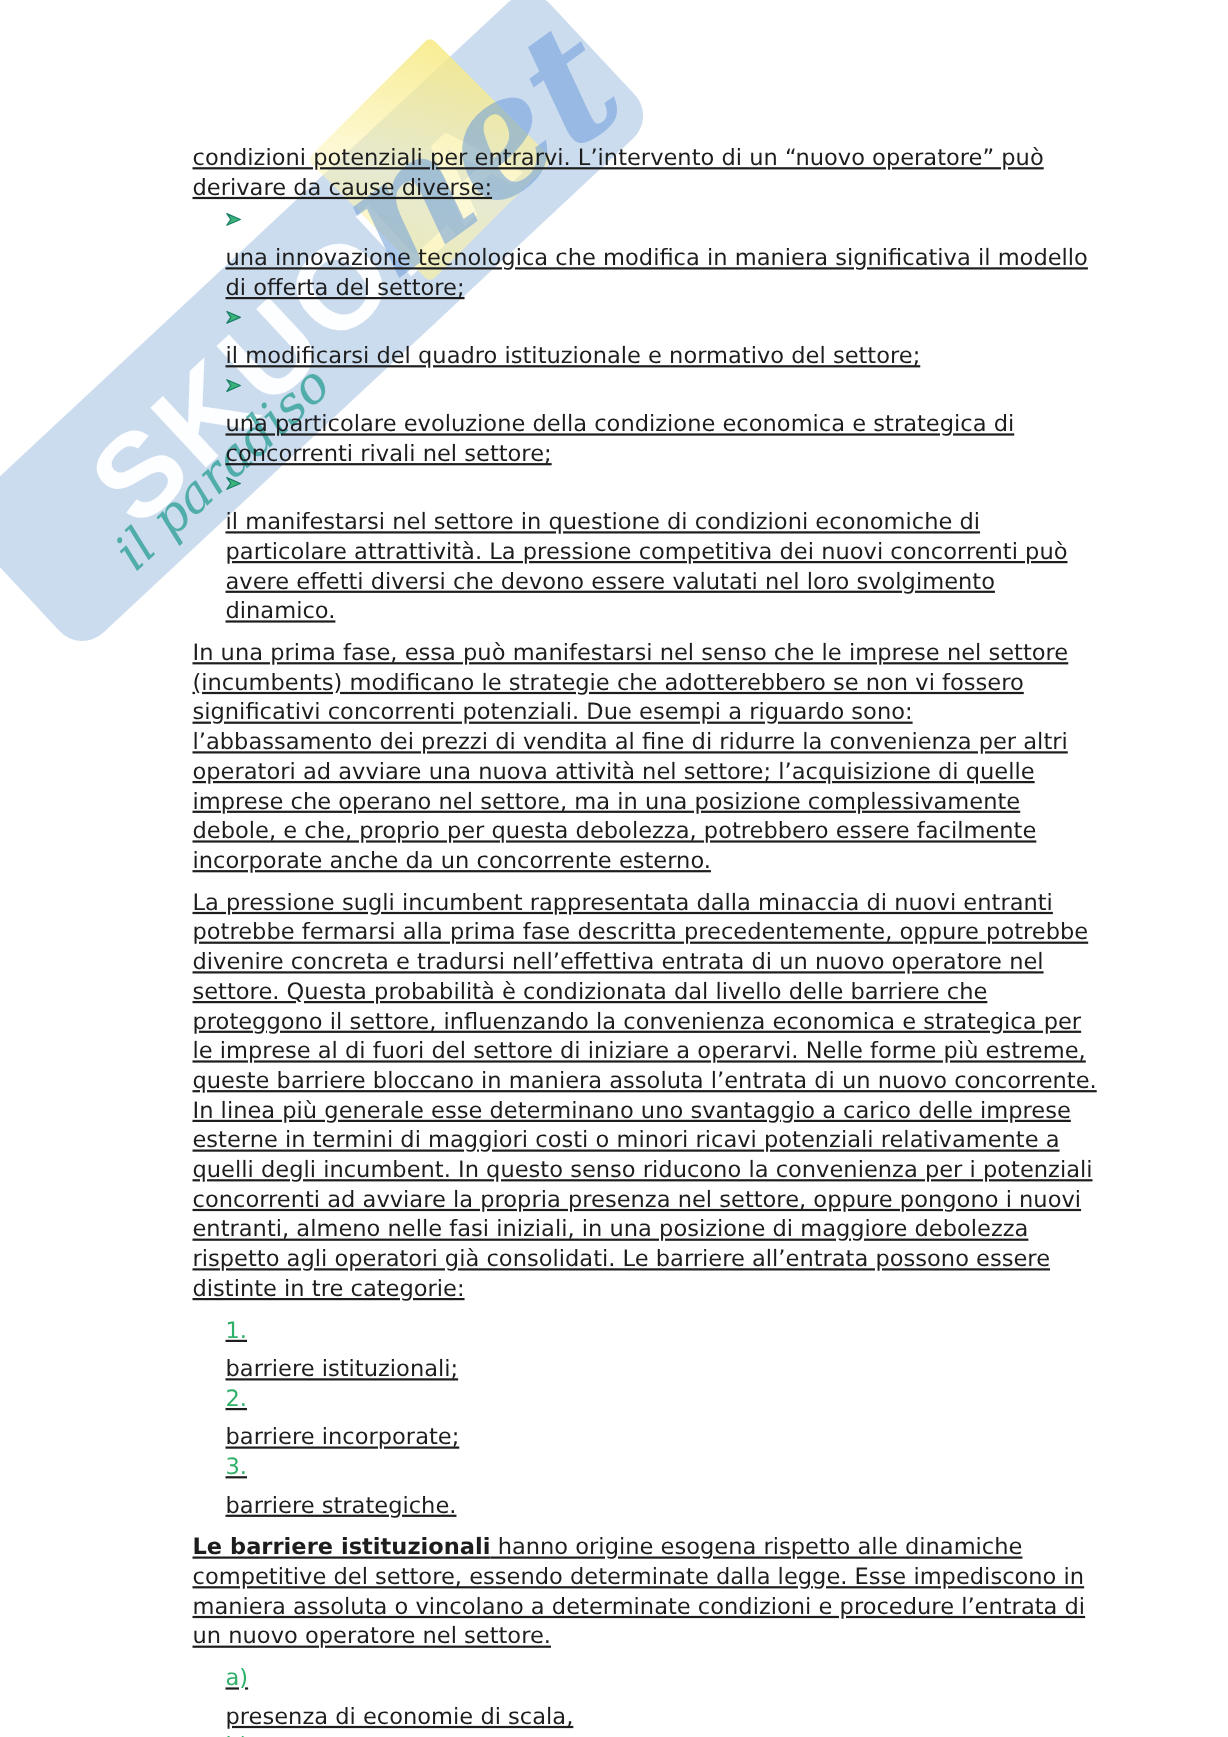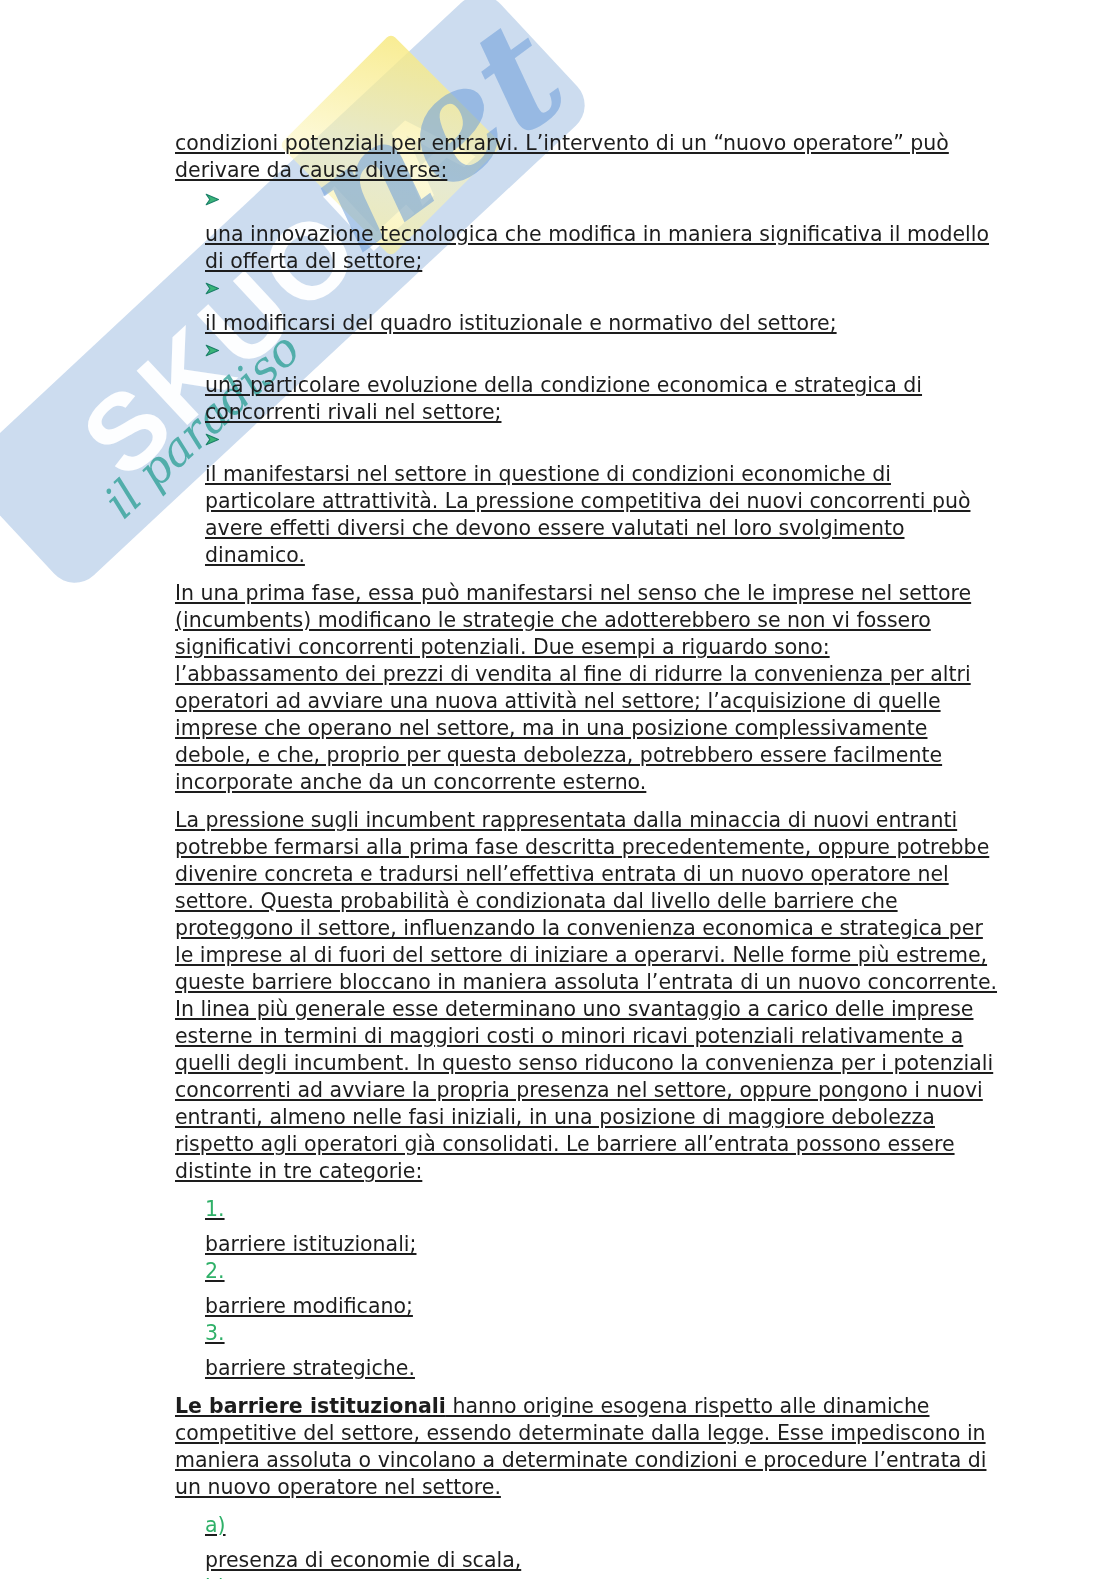--- a/index.html
+++ b/index.html
@@ -168,21 +168,21 @@
 
   <p>La pressione sugli incumbent rappresentata dalla minaccia di nuovi entranti potrebbe fermarsi alla prima fase descritta precedentemente, oppure potrebbe divenire concreta e tradursi nell’effettiva entrata di un nuovo operatore nel settore. Questa probabilità è condizionata dal livello delle barriere che proteggono il settore, influenzando la convenienza economica e strategica per le imprese al di fuori del settore di iniziare a operarvi. Nelle forme più estreme, queste barriere bloccano in maniera assoluta l’entrata di un nuovo concorrente. In linea più generale esse determinano uno svantaggio a carico delle imprese esterne in termini di maggiori costi o minori ricavi potenziali relativamente a quelli degli incumbent. In questo senso riducono la convenienza per i potenziali concorrenti ad avviare la propria presenza nel settore, oppure pongono i nuovi entranti, almeno nelle fasi iniziali, in una posizione di maggiore debolezza rispetto agli operatori già consolidati. Le barriere all’entrata possono essere distinte in tre categorie:</p>
 
   <ol class="marked-list">
     <li>
       <span class="mk green">1.</span>
       <span class="li-text">barriere istituzionali;</span>
     </li>
     <li>
       <span class="mk green">2.</span>
-      <span class="li-text">barriere modificano;</span>
+      <span class="li-text">barriere incorporate;</span>
     </li>
     <li>
       <span class="mk green">3.</span>
       <span class="li-text">barriere strategiche.</span>
     </li>
   </ol>
 
   <p>
     <strong>Le barriere istituzionali</strong><span> hanno origine esogena rispetto alle dinamiche competitive del settore, essendo determinate dalla legge. Esse impediscono in maniera assoluta o vincolano a determinate condizioni e procedure l’entrata di un nuovo operatore nel settore.</span>
   </p>

